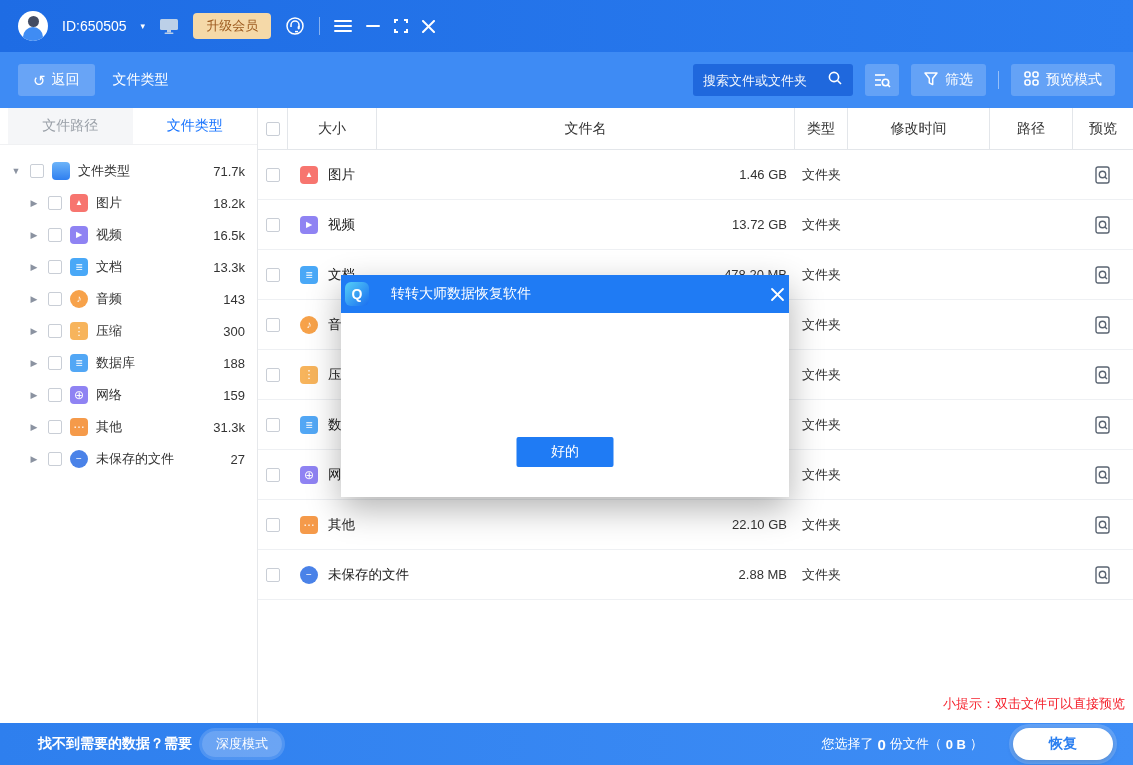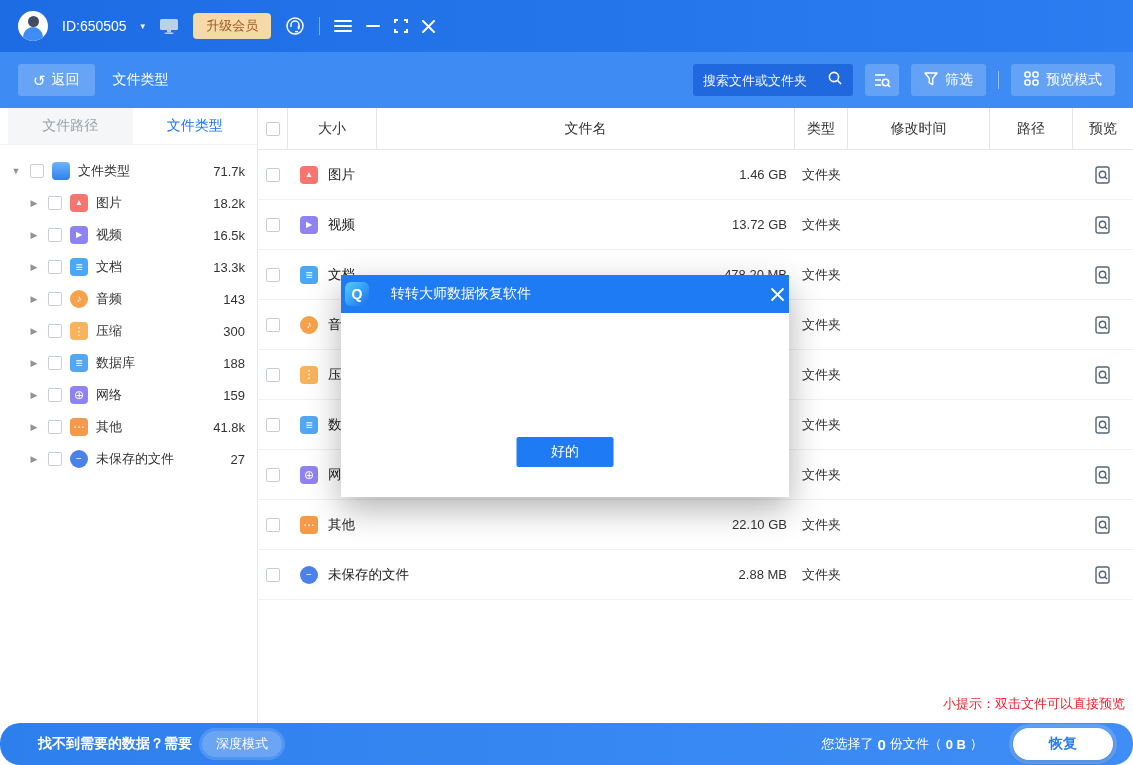--- a/index.html
+++ b/index.html
@@ -95,21 +95,21 @@
   .col-prev { width:60px; justify-content:center !important; }
   .name-text { font-size:13.5px; color:#222; }
   .prev-btn { cursor:pointer; display:flex; align-items:center; justify-content:center; }
 
   
   .tip { position:absolute; right:8px; bottom:52px; color:#f5222d; font-size:13px; }
 
   
   .footer { position:absolute; left:0; bottom:0; width:100%; height:42px;
     background:linear-gradient(90deg,#2e7fee,#3f8ef6); display:flex; align-items:center;
-    justify-content:space-between; padding:0 20px 0 38px;border-radius:20px; }
+    justify-content:space-between; padding:0 20px 0 38px; }
   .ft-left { display:flex; align-items:center; gap:10px; color:#fff; font-size:14px; font-weight:bold; }
   .pill-deep { background:rgba(255,255,255,0.28); border-radius:14px; padding:4px 14px;
     color:#fff; font-size:13px; font-weight:normal; cursor:pointer;
     box-shadow:0 0 0 3px rgba(255,255,255,0.15); }
   .ft-right { display:flex; align-items:center; gap:30px; }
   .sel-text { color:#fff; font-size:13px; display:flex; align-items:center; gap:4px; }
   .sel-strong { font-weight:bold; font-size:15px; }
   .btn-recover { background:#fff; color:#2b7ff0; font-size:14px; font-weight:bold;
     border-radius:17px; width:100px; height:32px; display:flex; align-items:center;
     justify-content:center; cursor:pointer; box-shadow:0 0 0 4px rgba(255,255,255,0.18),
@@ -299,21 +299,21 @@
         <span class="cb"></span>
         <span class="ficon i-net"></span>
         <span class="tree-label">网络</span>
         <span class="tree-count">159</span>
       </div>
       <div class="tree-item lvl1">
         <span class="tw">▶</span>
         <span class="cb"></span>
         <span class="ficon i-other"></span>
         <span class="tree-label">其他</span>
-        <span class="tree-count">41.8k</span>
+        <span class="tree-count">31.3k</span>
       </div>
       <div class="tree-item lvl1">
         <span class="tw">▶</span>
         <span class="cb"></span>
         <span class="ficon i-unsaved"></span>
         <span class="tree-label">未保存的文件</span>
         <span class="tree-count">27</span>
       </div>
 
     </div>

